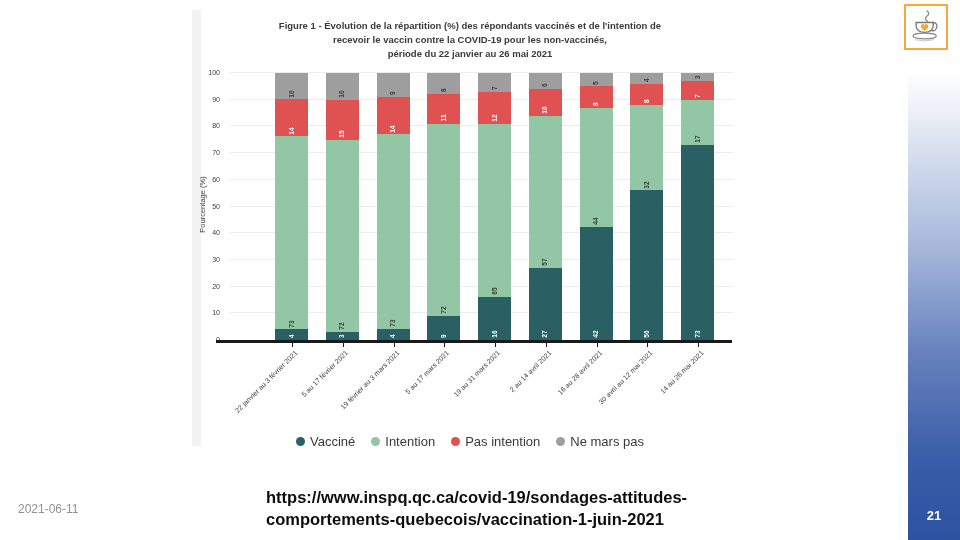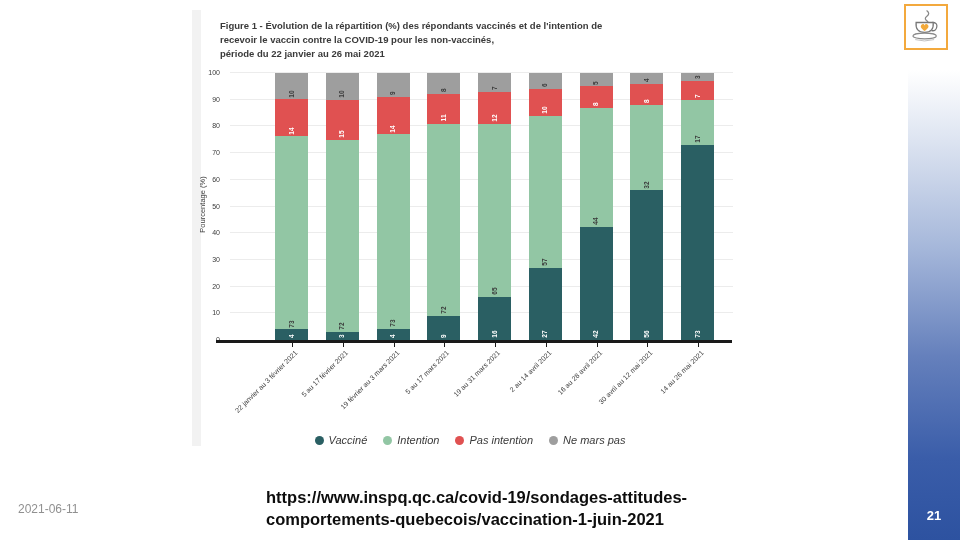--- a/index.html
+++ b/index.html
@@ -3,21 +3,21 @@
 <meta charset="utf-8">
 <style>
   * { margin:0; padding:0; box-sizing:border-box; }
   html,body { width:960px; height:540px; overflow:hidden; background:#fff;
               font-family:"Liberation Sans", sans-serif; }
   .slide { position:relative; width:960px; height:540px; background:#ffffff; }
 
   
   .chart-figure { position:absolute; left:190px; top:6px; width:560px; height:448px; background:#ffffff; }
   .edge-strip { position:absolute; left:2px; top:4px; width:9px; height:436px; background:#f2f2f2; }
-  .chart-title { position:absolute; left:30px; top:13px; width:500px; 
+  .chart-title { position:absolute; left:30px; top:13px; width:500px; text-align:center;
                  font-size:9.5px; font-weight:bold; color:#3a3a3a; line-height:1.45; }
   .ylabel { position:absolute; left:-58px; top:194px; width:140px; text-align:center;
             font-size:7.5px; color:#3a3a3a; transform:rotate(-90deg); }
   .yticks { position:absolute; left:0; top:67px; width:34px; height:267px; font-size:7px; color:#3a3a3a; }
   .ytick { position:absolute; right:4px; white-space:nowrap; }
   .plot { position:absolute; left:40px; top:67px; width:503px; height:267px; background:#ffffff;
           display:flex; justify-content:space-between; align-items:flex-end; padding:0 19px 0 45px; }
   .gridline { position:absolute; left:0; width:100%; height:1px; background:#ececec; }
   .bar { position:relative; width:33px; height:100%; display:flex; flex-direction:column-reverse; z-index:2; }
   .seg { position:relative; flex-basis:0; }
@@ -27,21 +27,21 @@
   .xaxis-line { position:absolute; left:26px; top:334px; width:516px; height:2.5px; background:#1a1a1a; }
   .xticks { position:absolute; left:40px; top:337px; width:503px; height:5px; }
   .xtick { position:absolute; top:0; width:1px; height:4px; background:#1a1a1a; }
   .xlabels { position:absolute; left:40px; top:341px; width:503px; height:70px; }
   .xlabel { position:absolute; top:2px; white-space:nowrap; font-size:7px; color:#3a3a3a;
             transform:rotate(-45deg); transform-origin:100% 0; }
   .legend { position:absolute; left:30px; top:428px; width:500px; display:flex;
             justify-content:center; gap:16px; align-items:center; }
   .legend-item { display:flex; align-items:center; gap:5px; }
   .legend-dot { width:9px; height:9px; border-radius:50%; display:inline-block; }
-  .legend-label { font-size:11px; color:#3a3a3a;font-style:italic; }
+  .legend-label { font-size:13px; color:#3a3a3a; }
 
   
   .footer-date { position:absolute; left:18px; top:502px; font-size:12px; color:#909090; }
   .footer-url { position:absolute; left:266px; top:486px; font-size:16.5px; font-weight:600;
                 color:#0d0d0d; line-height:1.35; }
   .side-bar { position:absolute; left:908px; top:0; width:52px; height:540px;
               background:linear-gradient(180deg,#ffffff 0%,#ffffff 13%,#dde4f1 26%,
                          #a5b7da 46%,#6580bc 66%,#3a5da9 85%,#2d52a0 100%); }
   .page-num { position:absolute; left:0; top:508px; width:100%; text-align:center;
               font-size:13px; font-weight:bold; color:#ffffff; }

